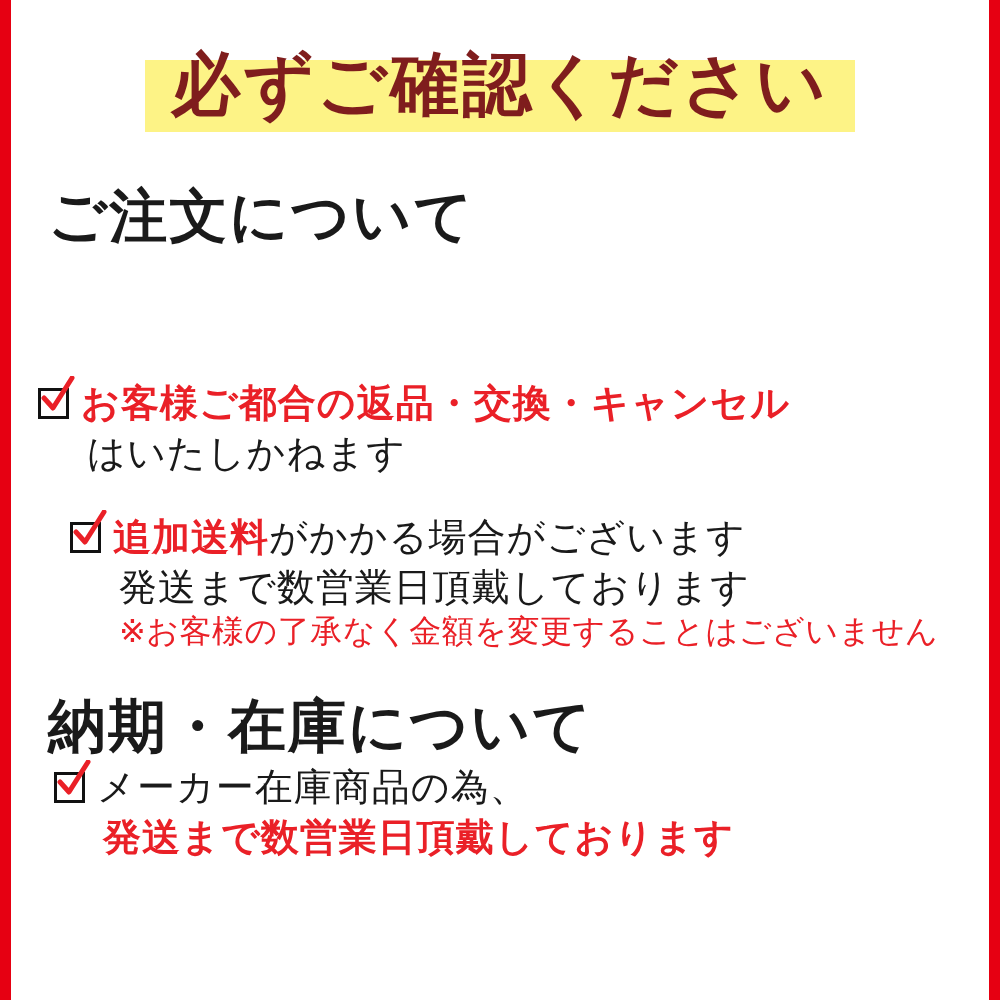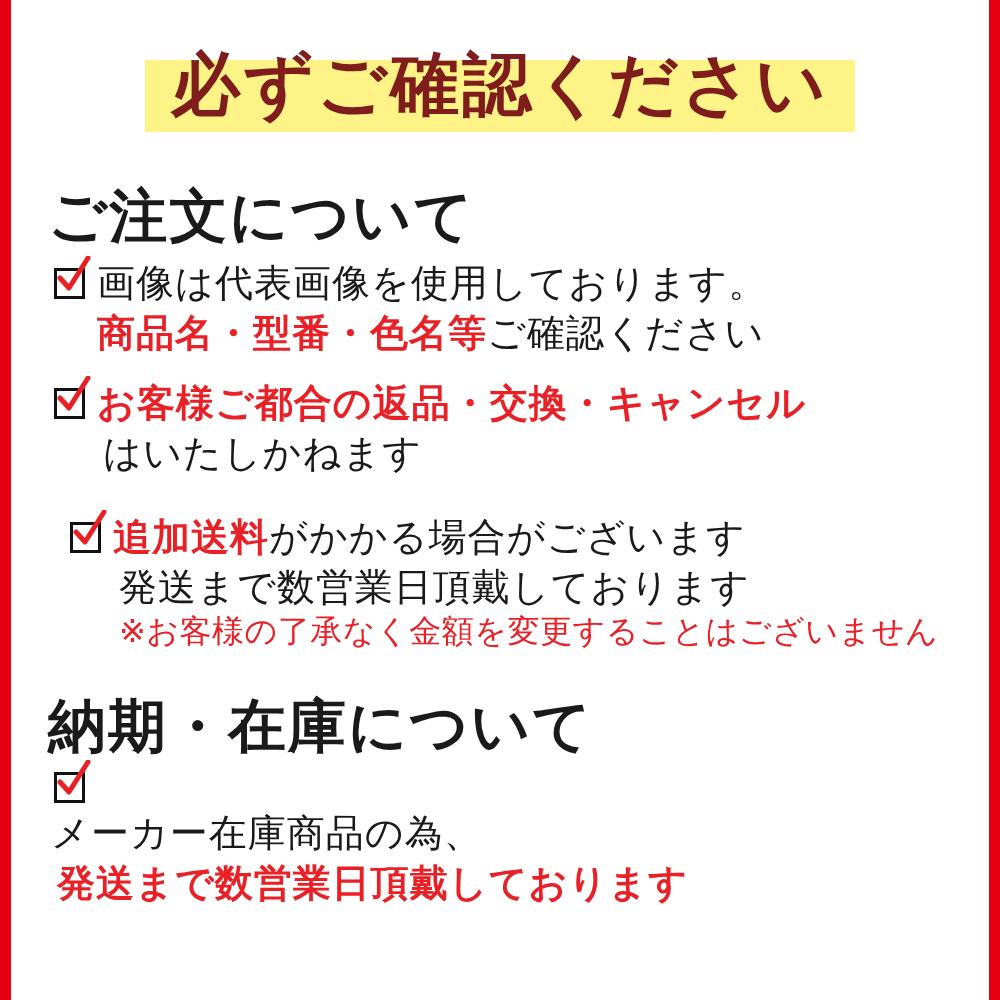--- a/index.html
+++ b/index.html
@@ -132,57 +132,43 @@
     letter-spacing: 0.5px;
     white-space: nowrap;
     padding-left: 6px;
   }
   .rtxt { color: #ea2027; font-weight: bold; }
   .ktxt { color: #1a1a1a; font-weight: normal; }
 
   
   #order-heading { position: absolute; left: 37px; top: 178px; }
   #order-item-1  { position: absolute; left: 40px; top: 258px; width: 900px; }
-  #order-item-2  { position: absolute; left: 40px; top: 378px; width: 900px; justify-content: space-between; }
+  #order-item-2  { position: absolute; left: 24px; top: 378px; width: 900px; justify-content: space-between; }
   #order-item-3  { position: absolute; left: 56px; top: 512px; width: 900px; justify-content: center; }
   #stock-heading { position: absolute; left: 37px; top: 688px; }
-  #stock-item-1  { position: absolute; left: 40px; top: 762px; width: 900px; flex-direction: column; }
+  #stock-item-1  { position: absolute; left: 40px; top: 762px; width: 900px; }
   #stock-item-2  { position: absolute; left: 40px; top: 888px; width: 900px; }
 </style>
 </head>
 <body>
 
 <div class="page">
 
   <div class="edge-bar left"></div>
   <div class="edge-bar right"></div>
 
   <div class="content">
 
     <div class="title-wrap">
       <div class="title-highlight"></div>
       <span class="title-text">必ずご確認ください</span>
     </div>
 
     <h2 class="section-heading" id="order-heading">ご注文について</h2>
 
-    <div class="item" id="order-item-1">
-      <span class="check-icon">
-        <span class="box"></span>
-        <svg class="tick" viewBox="0 0 40 42" xmlns="http://www.w3.org/2000/svg">
-          <polyline points="7,22 16,32 35,2" fill="none" stroke="#ea2027" stroke-width="5" stroke-linecap="round" stroke-linejoin="round"></polyline>
-        </svg>
-      </span>
-      <div class="item-lines">
-        <div class="line">画像は代表画像を使用しております。</div>
-        <div class="line">
-          <span class="rtxt">商品名・型番・色名等</span><span class="ktxt">ご確認ください</span>
-        </div>
-      </div>
-    </div>
 
     <div class="item" id="order-item-2">
       <span class="check-icon">
         <span class="box"></span>
         <svg class="tick" viewBox="0 0 40 42" xmlns="http://www.w3.org/2000/svg">
           <polyline points="7,22 16,32 35,2" fill="none" stroke="#ea2027" stroke-width="5" stroke-linecap="round" stroke-linejoin="round"></polyline>
         </svg>
       </span>
       <div class="item-lines">
         <div class="line red-bold">お客様ご都合の返品・交換・キャンセル</div>

